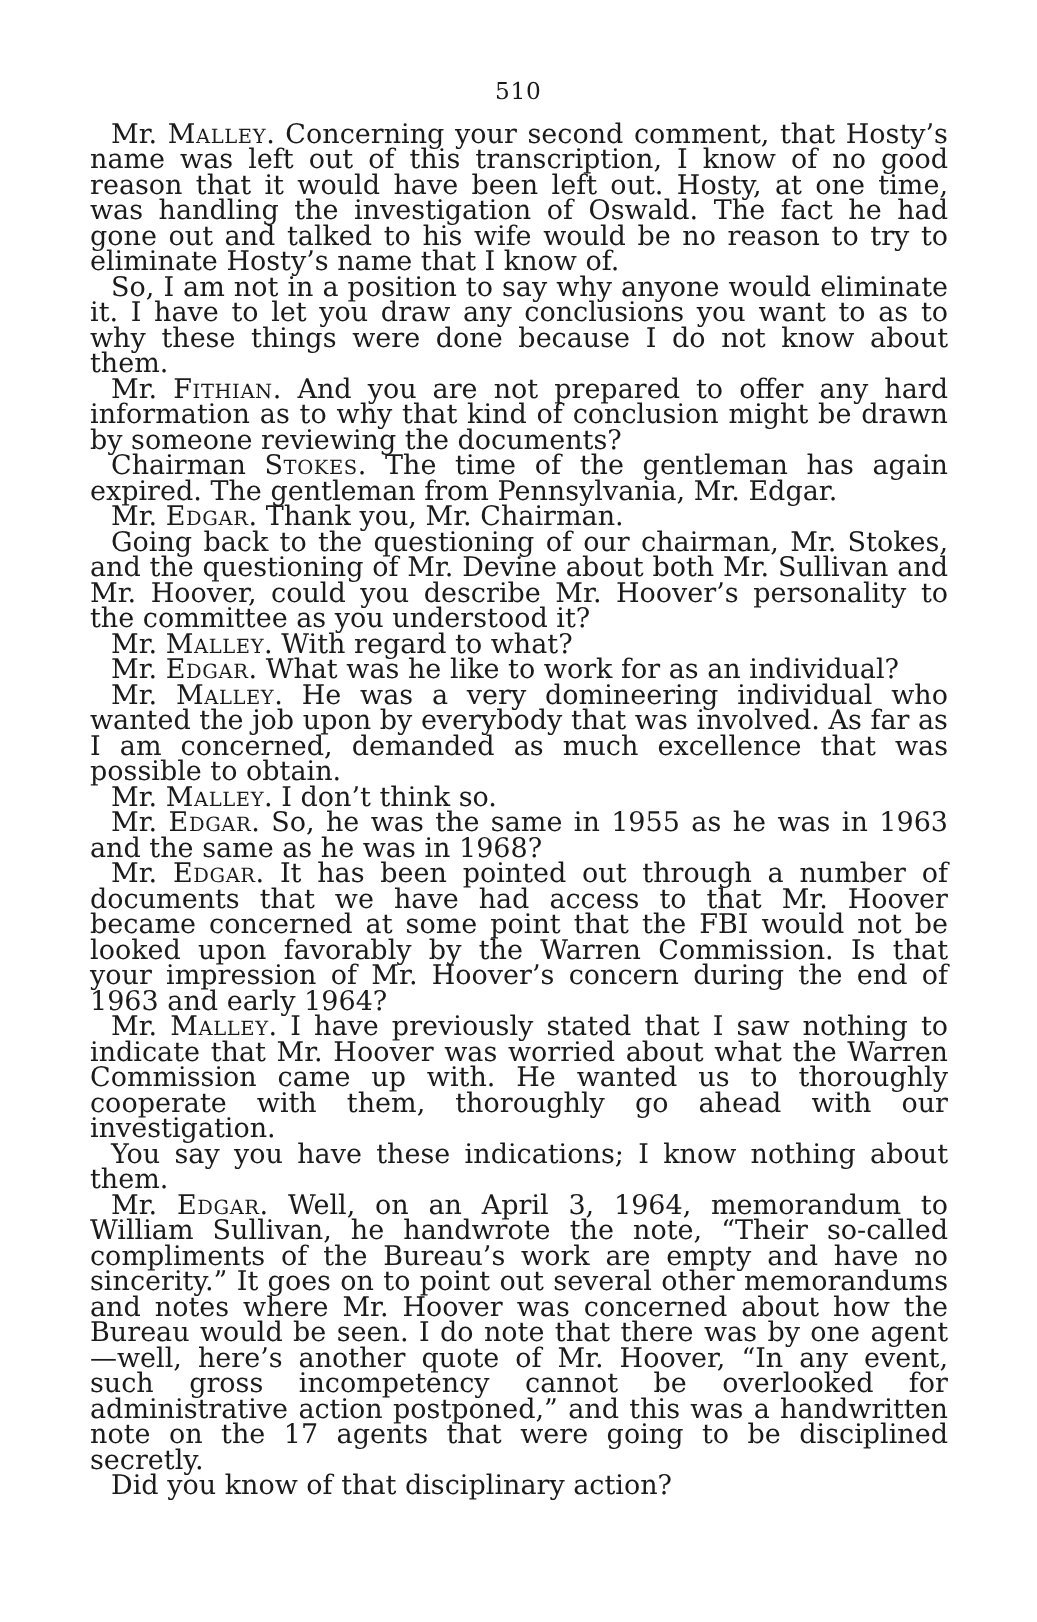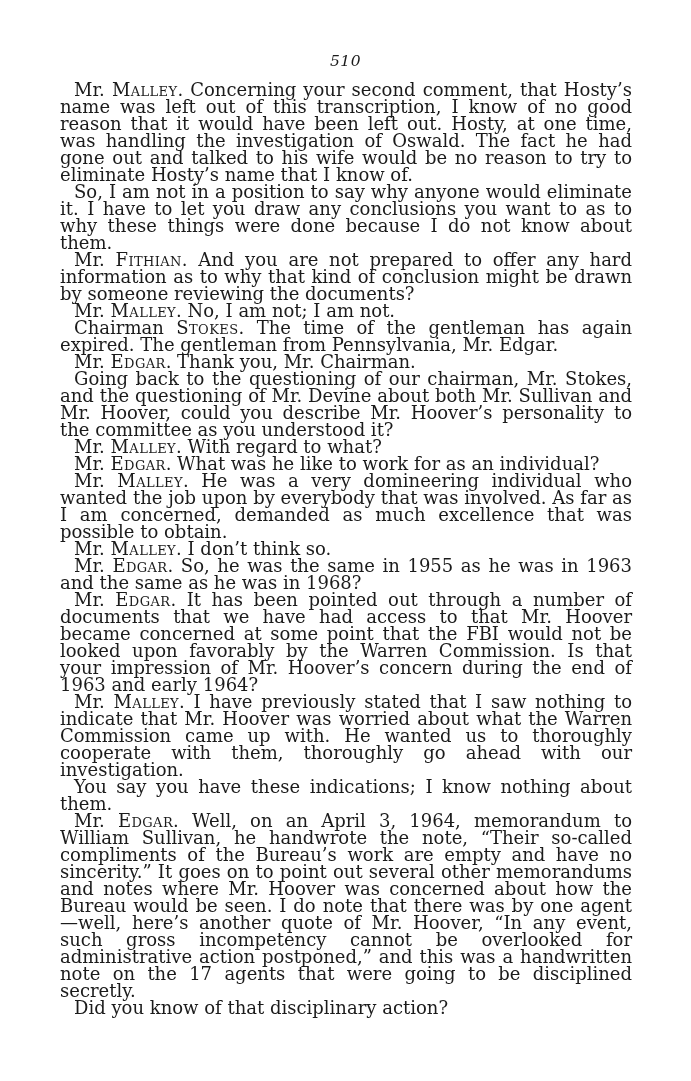--- a/index.html
+++ b/index.html
@@ -17,21 +17,20 @@
     color: #1b1b1b;
   }
   .page-number {
     position: absolute;
     top: 52px;
     left: 0;
     width: 691px;
     text-align: center;
     font-size: 15.5px;
     letter-spacing: 0.5px;
-    font-style: italic;
   }
   .page-body {
     position: absolute;
     top: 81px;
     left: 60px;
     width: 572px;
     font-size: 18px;
     line-height: 17px;
     text-align: justify;
   }
@@ -49,21 +48,20 @@
 
 <div class="page">
   <div class="page-number">510</div>
   <div class="page-body">
   <p class="para"><span class="speaker-prefix">Mr. </span><span class="speaker-name">Malley</span><span>. Concerning your second comment, that Hosty’s name was left out of this transcription, I know of no good reason that it would have been left out. Hosty, at one time, was handling the investigation of Oswald. The fact he had gone out and talked to his wife would be no reason to try to eliminate Hosty’s name that I know of.</span></p>
 
   <p class="para"><span>So, I am not in a position to say why anyone would eliminate it. I have to let you draw any conclusions you want to as to why these things were done because I do not know about them.</span></p>
 
   <p class="para"><span class="speaker-prefix">Mr. </span><span class="speaker-name">Fithian</span><span>. And you are not prepared to offer any hard information as to why that kind of conclusion might be drawn by someone reviewing the documents?</span></p>
 
-  <p class="para"><span class="speaker-prefix">Mr. </span><span class="speaker-name">Malley</span><span>. No, I am not; I am not.</span></p>
 
   <p class="para"><span class="speaker-prefix">Chairman </span><span class="speaker-name">Stokes</span><span>. The time of the gentleman has again expired. The gentleman from Pennsylvania, Mr. Edgar.</span></p>
 
   <p class="para"><span class="speaker-prefix">Mr. </span><span class="speaker-name">Edgar</span><span>. Thank you, Mr. Chairman.</span></p>
 
   <p class="para"><span>Going back to the questioning of our chairman, Mr. Stokes, and the questioning of Mr. Devine about both Mr. Sullivan and Mr. Hoover, could you describe Mr. Hoover’s personality to the committee as you understood it?</span></p>
 
   <p class="para"><span class="speaker-prefix">Mr. </span><span class="speaker-name">Malley</span><span>. With regard to what?</span></p>
 
   <p class="para"><span class="speaker-prefix">Mr. </span><span class="speaker-name">Edgar</span><span>. What was he like to work for as an individual?</span></p>

